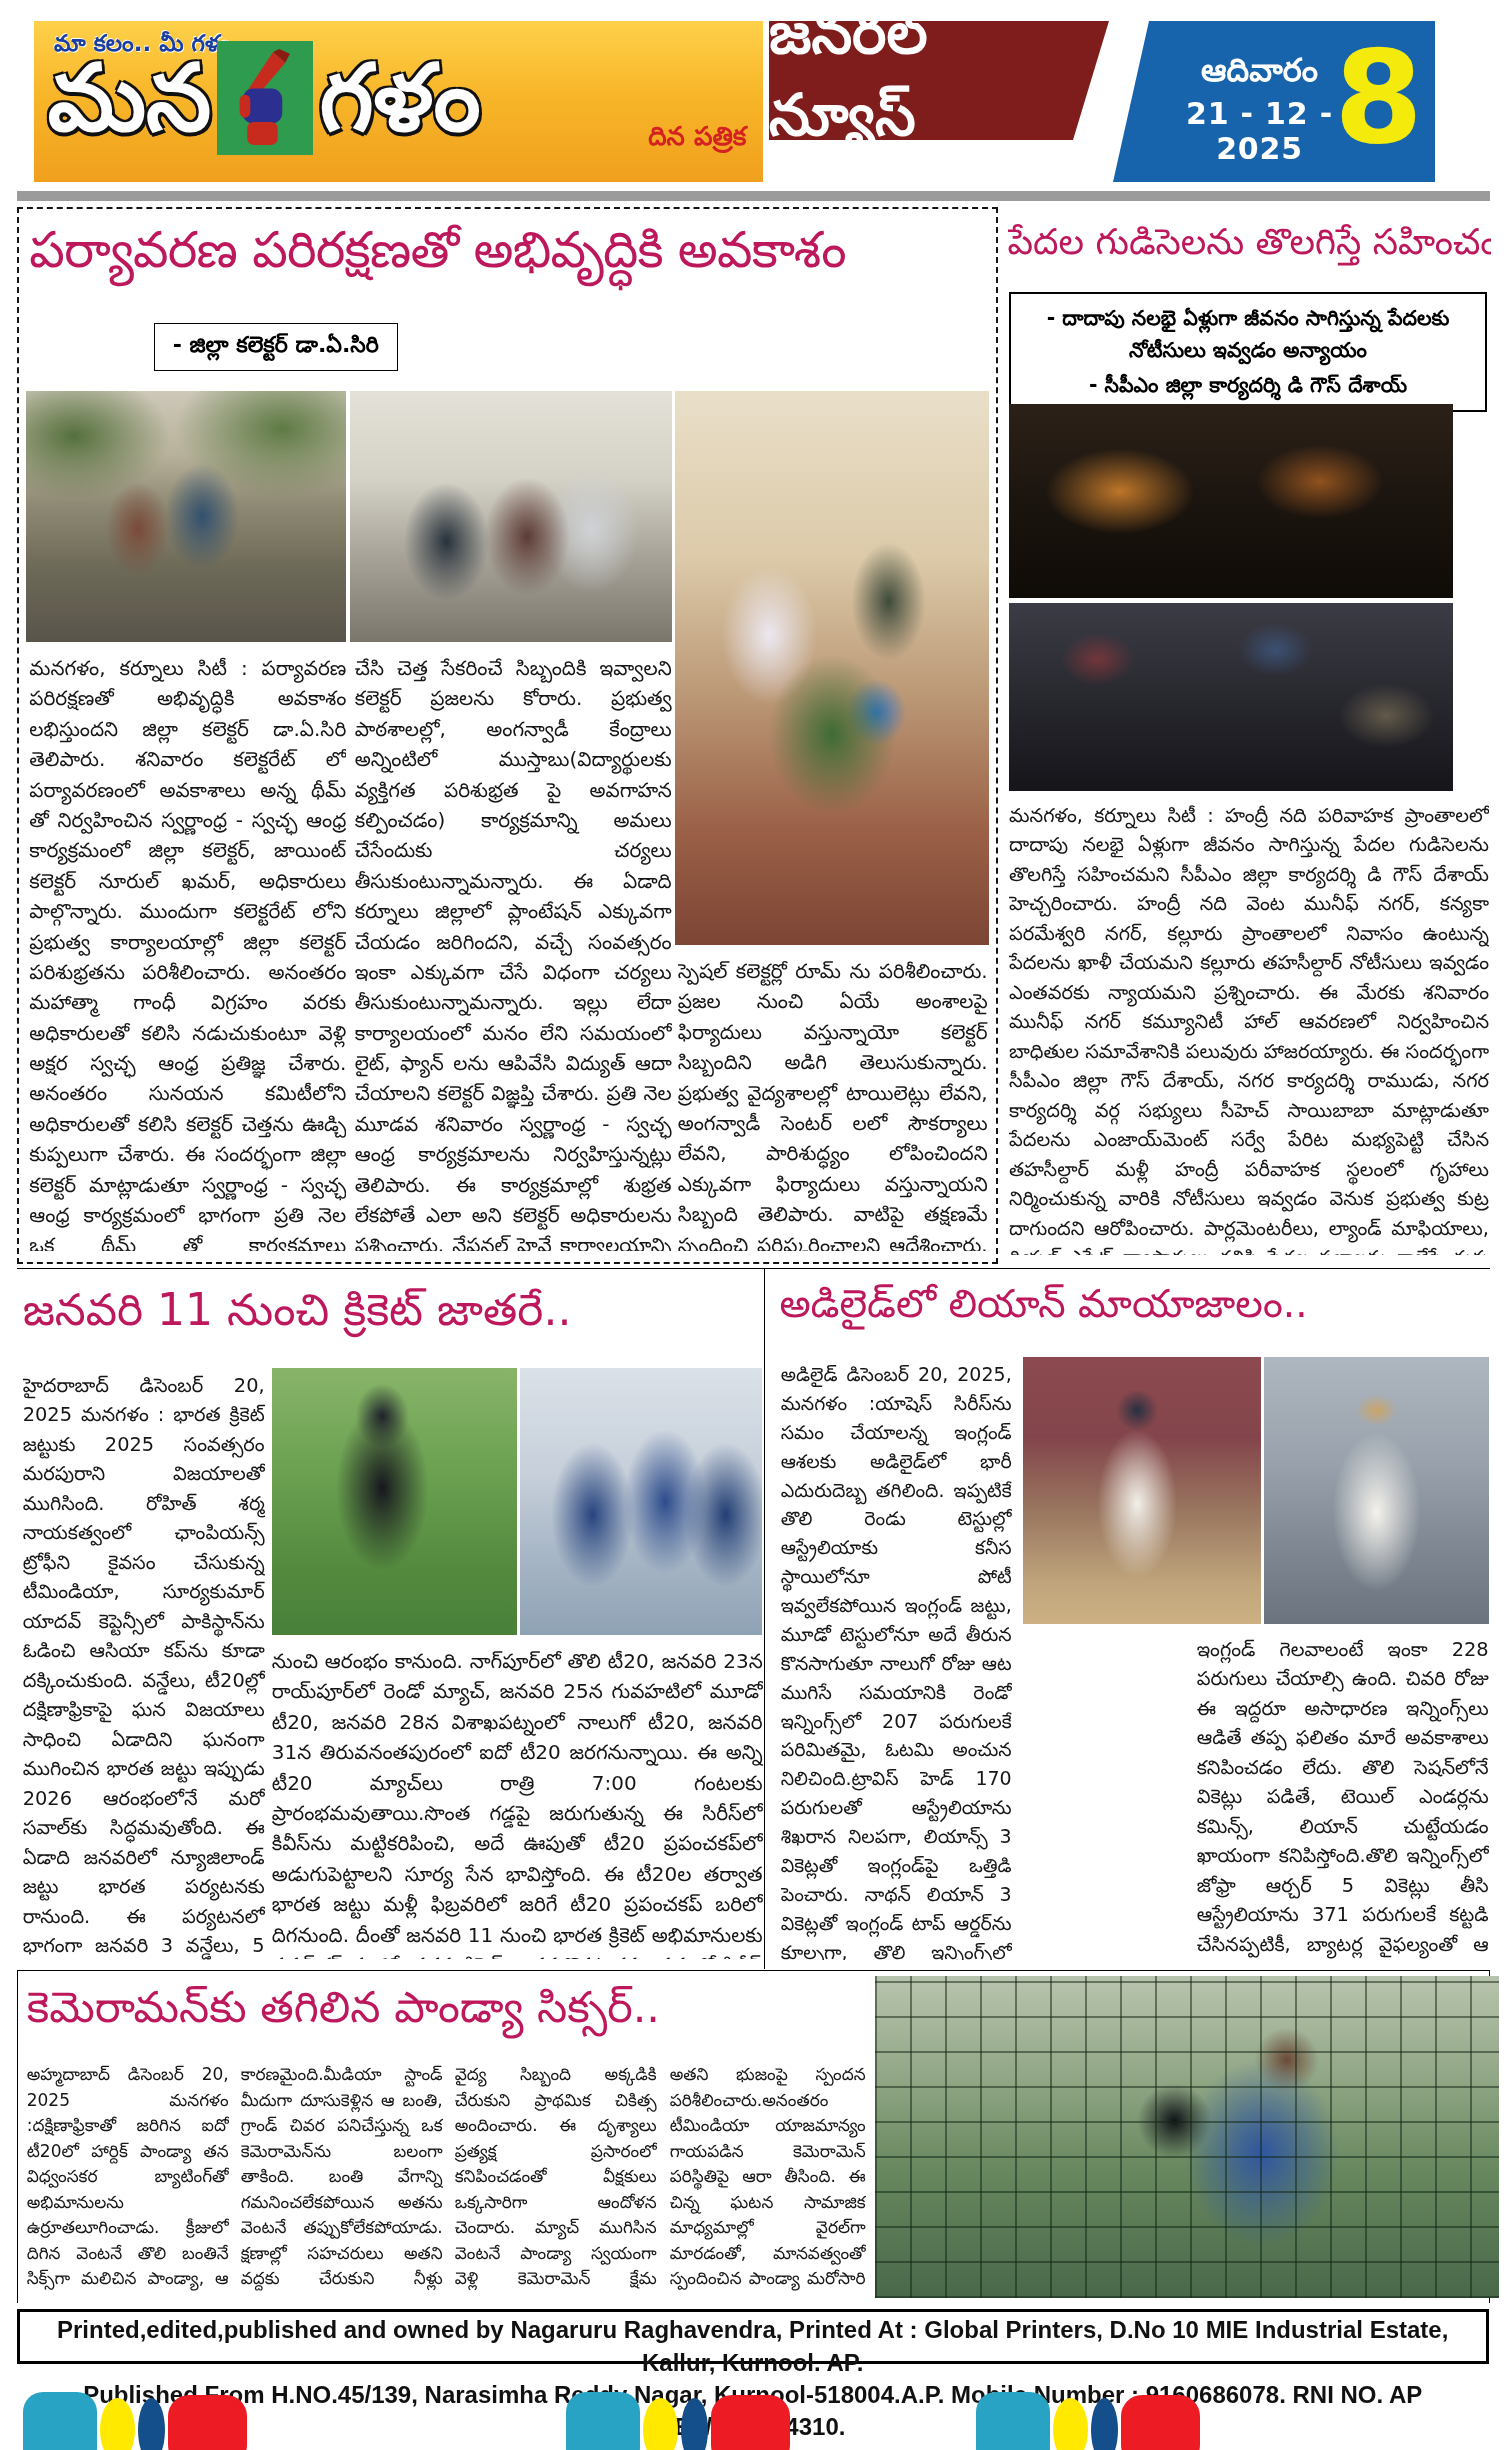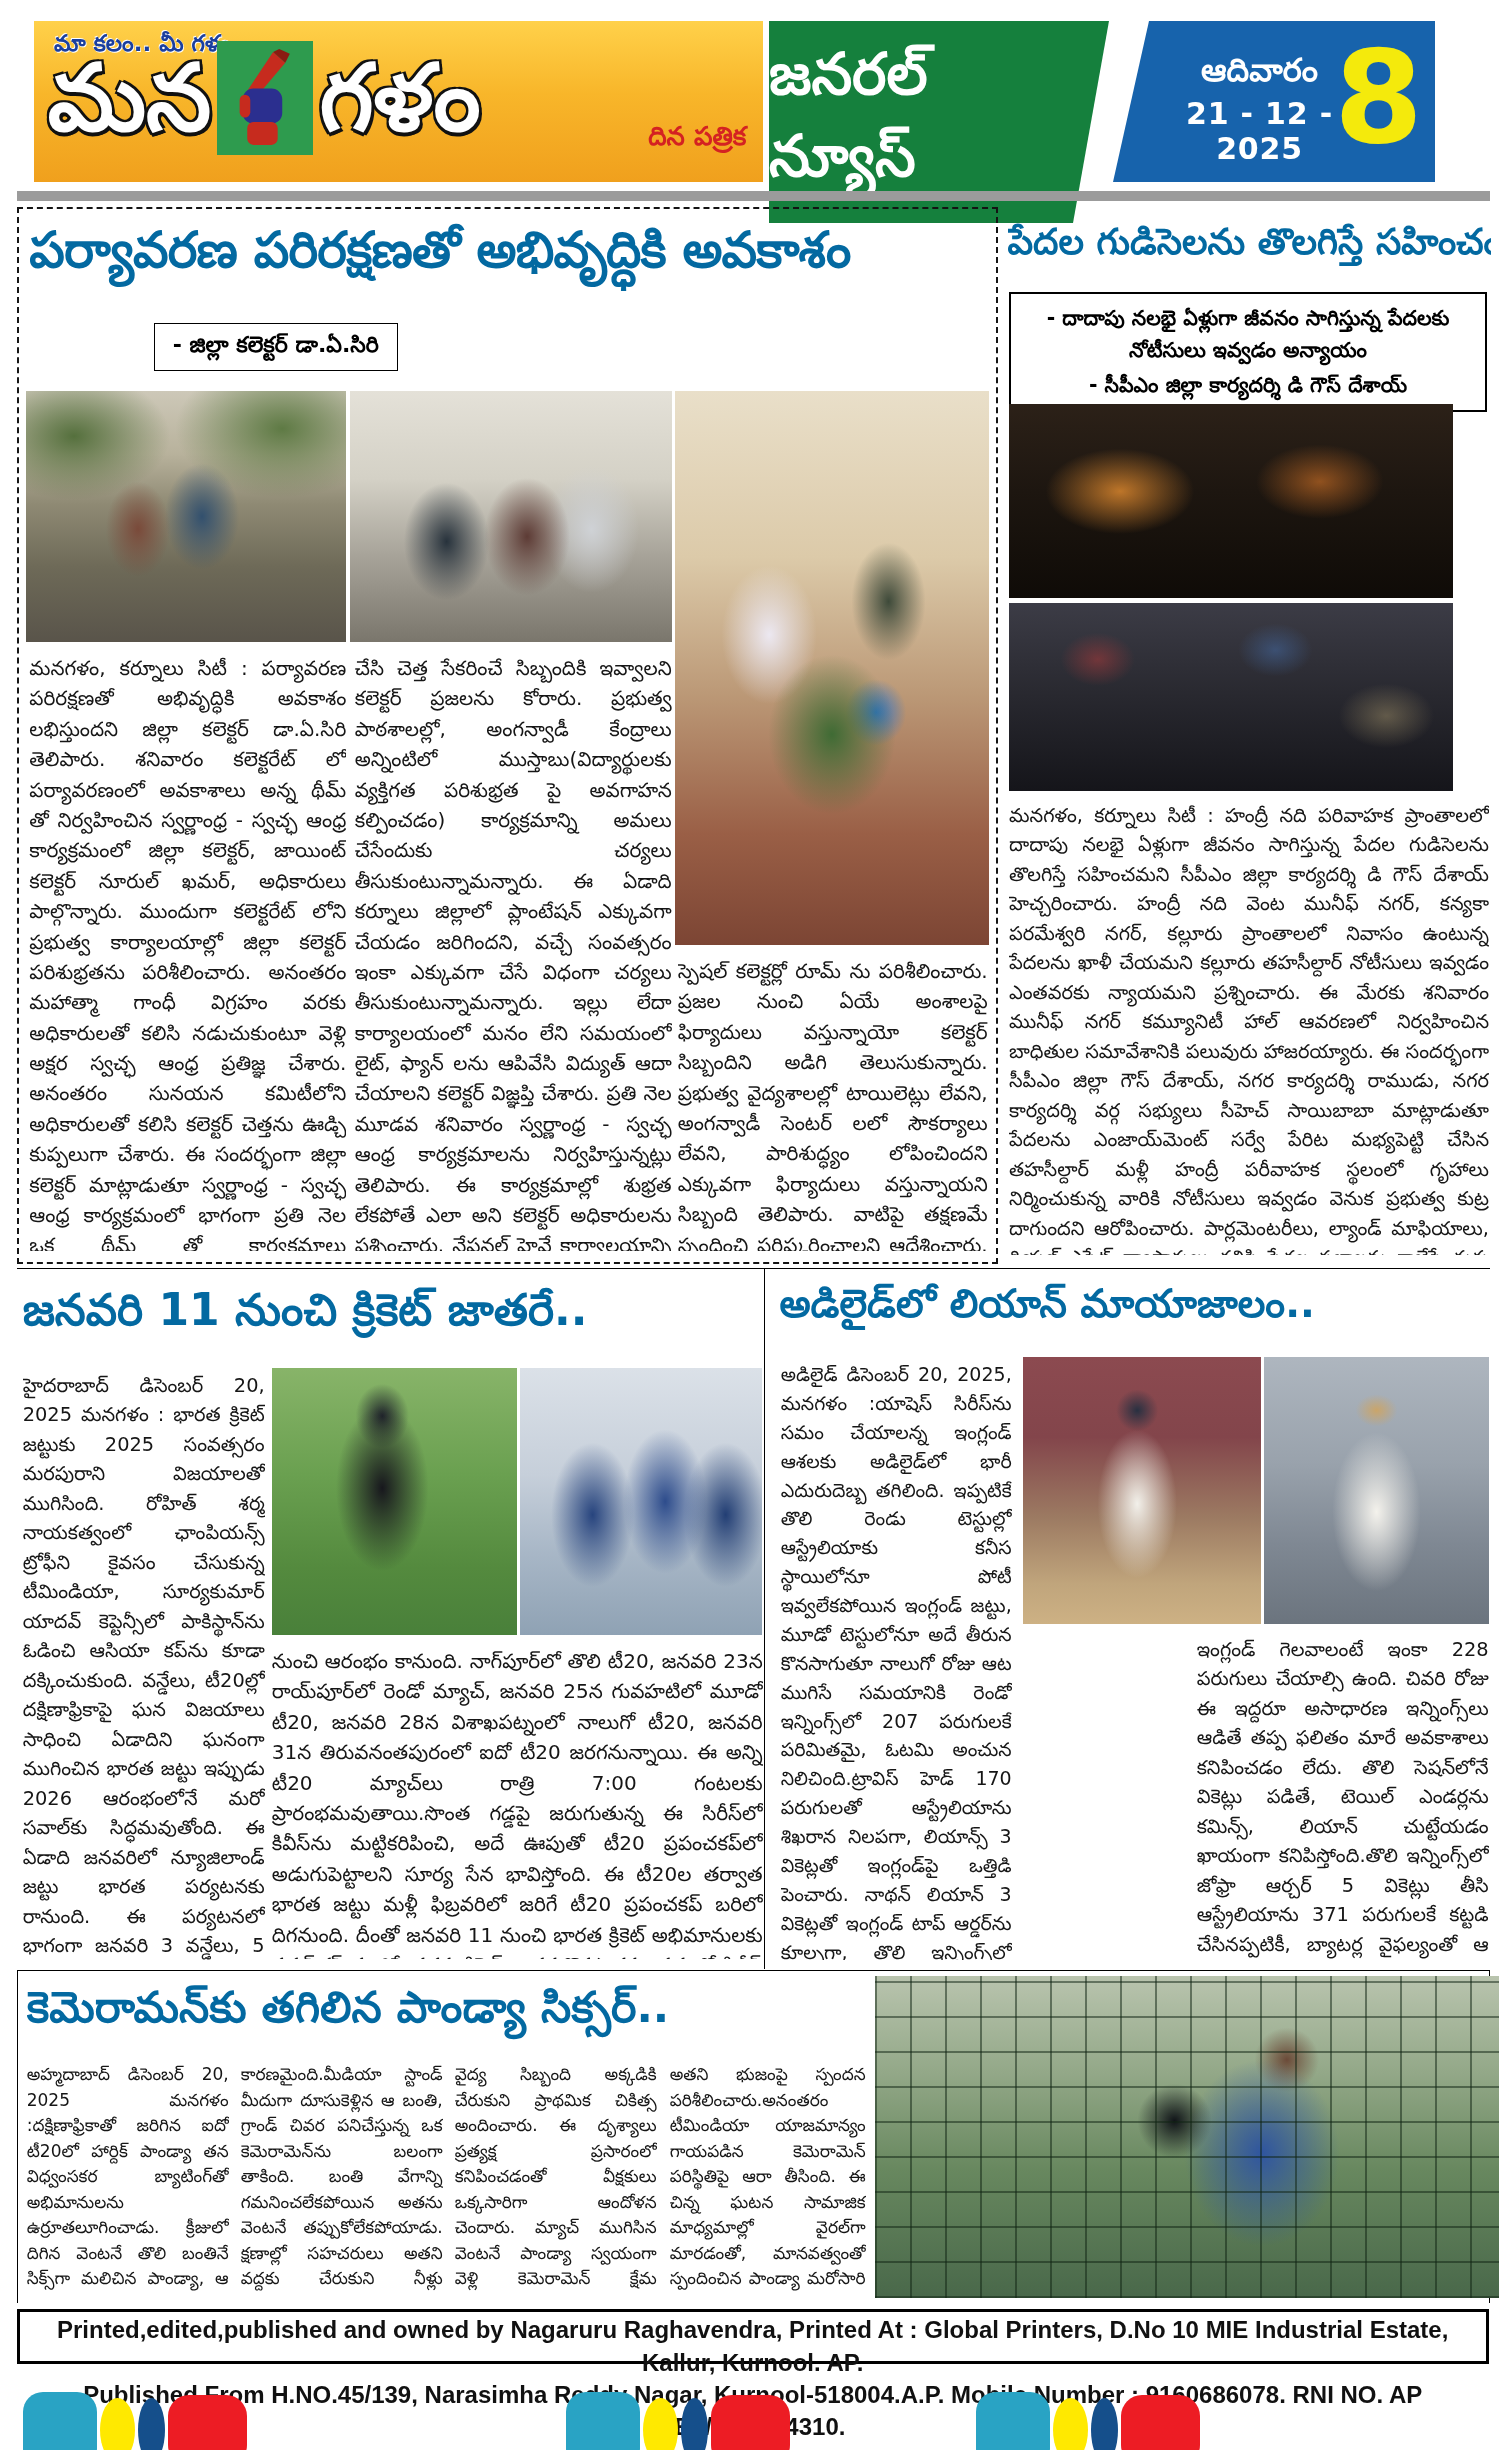--- a/index.html
+++ b/index.html
@@ -10,36 +10,36 @@
   .logo { position:absolute; left:34px; top:21px; width:729px; height:161px;
           background:linear-gradient(180deg,#ffd14a 0%,#f8b62a 45%,#f0a01d 100%); }
   .tagline { position:absolute; left:20px; top:9px; font-size:23px; font-weight:bold; color:#1b3f9e;
              text-shadow:0.8px 0.8px 0 #fff,-0.8px -0.8px 0 #fff; }
   .title-row { position:absolute; left:13.7px; top:20px; display:flex; align-items:center; }
   .title-part { font-size:93px; line-height:1.1; font-weight:bold; color:#ffffff;
                 text-shadow:3px 3px 0 #111,-2.3px -2.3px 0 #111,2.3px -2.3px 0 #111,-2.3px 2.3px 0 #111,0 3.8px 0 #111; }
   .fist-box { width:96px; height:114px; background:#2e9b4e; margin:0 6px; display:flex; align-items:center; justify-content:center; }
   .logo-subtitle { position:absolute; right:16.7px; bottom:24px; font-size:26px; font-weight:bold; color:#d42222;text-align:right; }
 
-  .banner { position:absolute; left:769px; top:21px; width:340px; height:202px; background:#15803d;
+  .banner { position:absolute; left:769px; top:21px; width:340px; height:119px; background:#7f1d1d;
             clip-path:polygon(0 0,100% 0,calc(100% - 36px) 100%,0 100%);
             display:flex; align-items:center; justify-content:center; }
   .banner span { color:#fff; font-size:58px; font-weight:bold; padding-right:30px; }
 
   .panel { position:absolute; left:1113px; top:21px; width:322px; height:161px; background:#1763ac;
            clip-path:polygon(36px 0,100% 0,100% 100%,0 100%); }
   .daydate { position:absolute; left:59px; top:30px; width:175px; text-align:center; color:#fff; }
   .day { font-size:32px; font-weight:bold; }
   .date { font-size:30px; font-weight:bold; letter-spacing:0.8px; }
   .pagenum { position:absolute; right:12px; top:3px; font-size:128px; line-height:1.15; font-weight:bold; color:#f4ea0c; }
 
   .graybar { position:absolute; left:16.7px; top:191px; width:1473px; height:10px; background:#9b9b9b; }
 
   
-  .headline { font-weight:bold; color:#0369a1; white-space:nowrap; overflow:hidden; }
+  .headline { font-weight:normal; color:#be185d; white-space:nowrap; overflow:hidden; }
   .bodycol { position:absolute; text-align:justify; color:#161616; line-height:1.52; overflow:hidden; }
   .photo { position:absolute; }
 
   
   .env { position:absolute; left:16.7px; top:207px; width:981px; height:1057px; border:2.3px dashed #141414; }
   .env-headline { position:absolute; left:10.6px; top:12px; width:955px; font-size:50px; letter-spacing:-0.8px; }
   .env-byline { position:absolute; left:135px; top:114px; border:1.5px solid #000; padding:7.6px 18px;
                 font-size:22px; font-weight:bold; }
   .ph-a { left:7.6px; top:182px; width:320px; height:251px;
     background:

